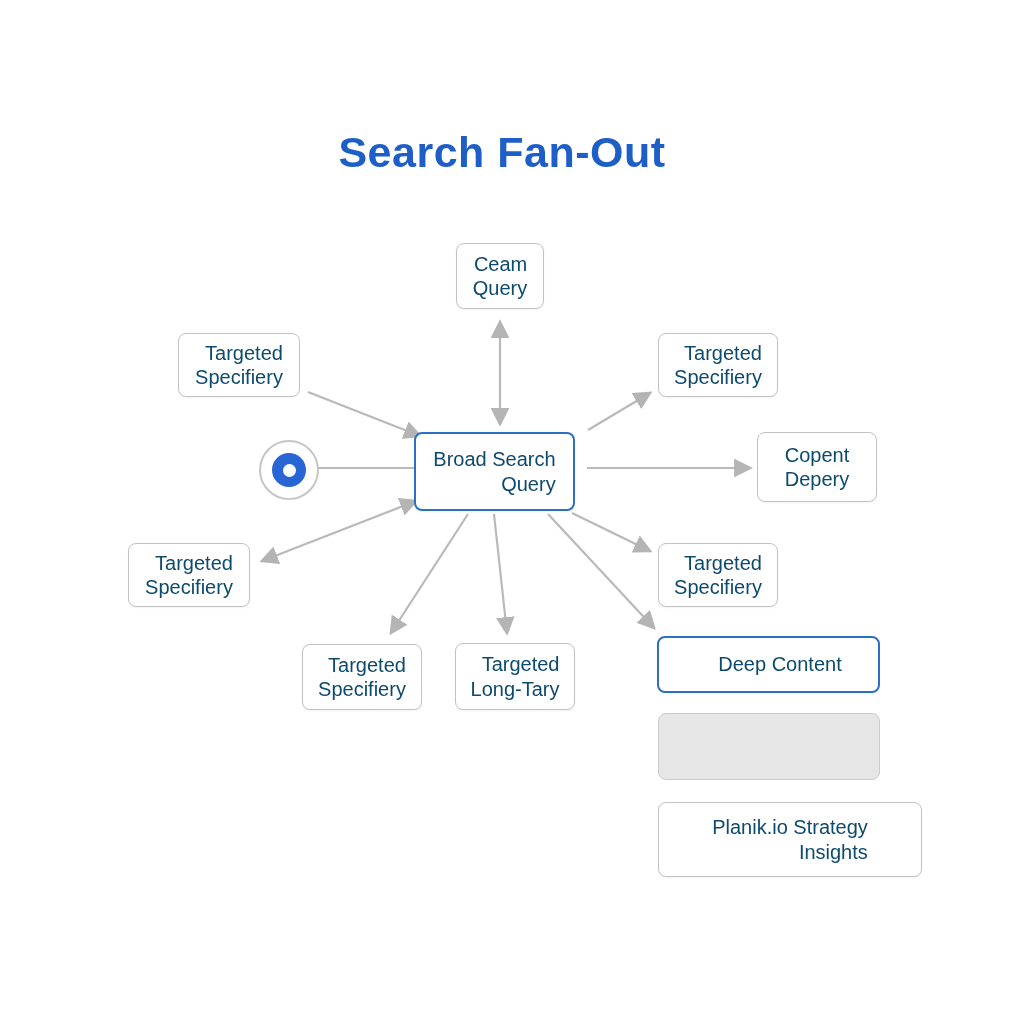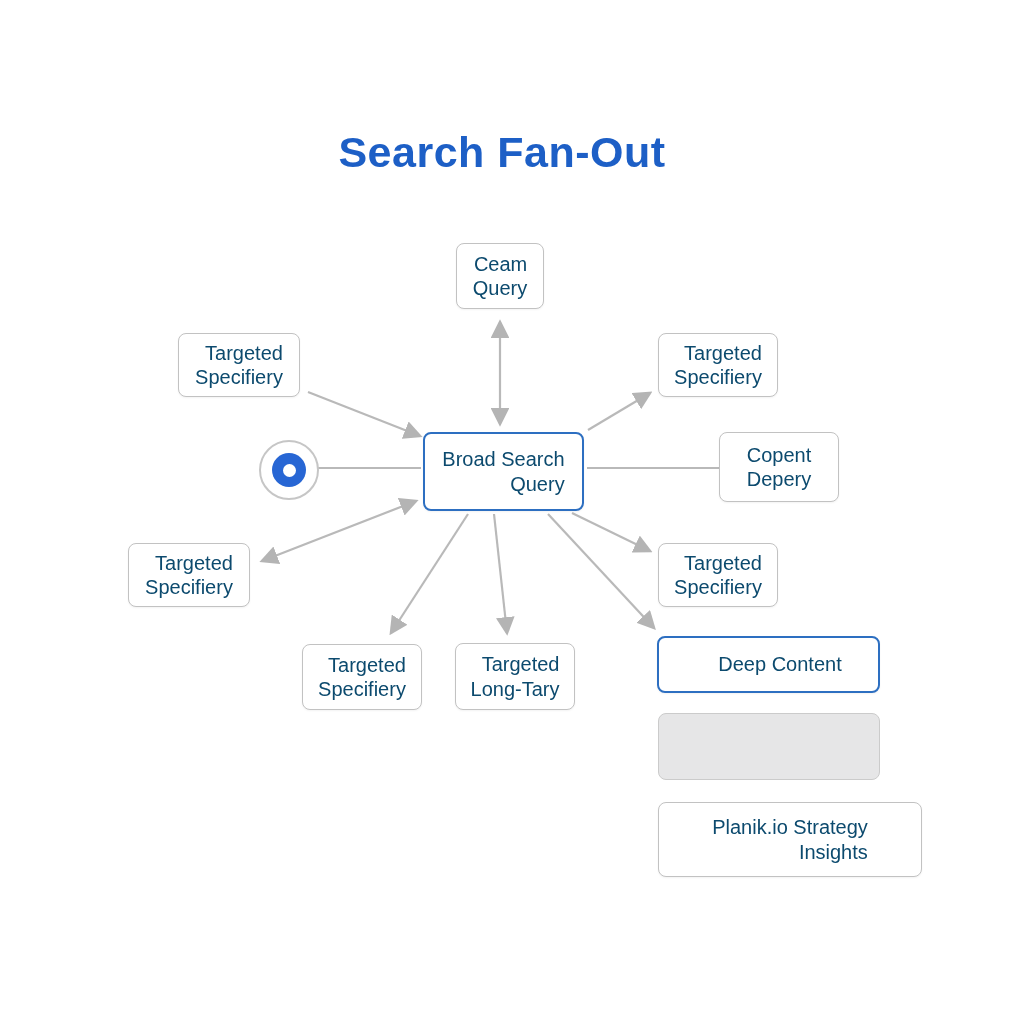--- a/index.html
+++ b/index.html
@@ -58,23 +58,23 @@
       <line x1="548" y1="514" x2="654" y2="628" marker-end="url(#ah)"></line>
     </svg>
 
   <div id="node-layer">
       <div class="node plain" style="left: 456px; top: 243px; width: 88px; height: 66px;">Ceam
 Query</div>
       <div class="node plain" style="left: 178px; top: 333px; width: 122px; height: 64px;">Targeted
 Specifiery</div>
       <div class="node plain" style="left: 658px; top: 333px; width: 120px; height: 64px;">Targeted
 Specifiery</div>
-      <div class="node accent" style="left: 423px; top: 432px; width: 161px; height: 79px;">Broad Search
+      <div class="node accent" style="left: 414px; top: 432px; width: 161px; height: 79px;">Broad Search
 Query</div>
-      <div class="node plain" style="left: 719px; top: 432px; width: 120px; height: 70px;">Copent
+      <div class="node plain" style="left: 757px; top: 432px; width: 120px; height: 70px;">Copent
 Depery</div>
       <div class="node plain" style="left: 128px; top: 543px; width: 122px; height: 64px;">Targeted
 Specifiery</div>
       <div class="node plain" style="left: 658px; top: 543px; width: 120px; height: 64px;">Targeted
 Specifiery</div>
       <div class="node plain" style="left: 302px; top: 644px; width: 120px; height: 66px;">Targeted
 Specifiery</div>
       <div class="node plain" style="left: 455px; top: 643px; width: 120px; height: 67px;">Targeted
 Long-Tary</div>
       <div class="node accent" style="left: 657px; top: 636px; width: 223px; height: 57px; padding-left: 23px;">Deep Content</div>

